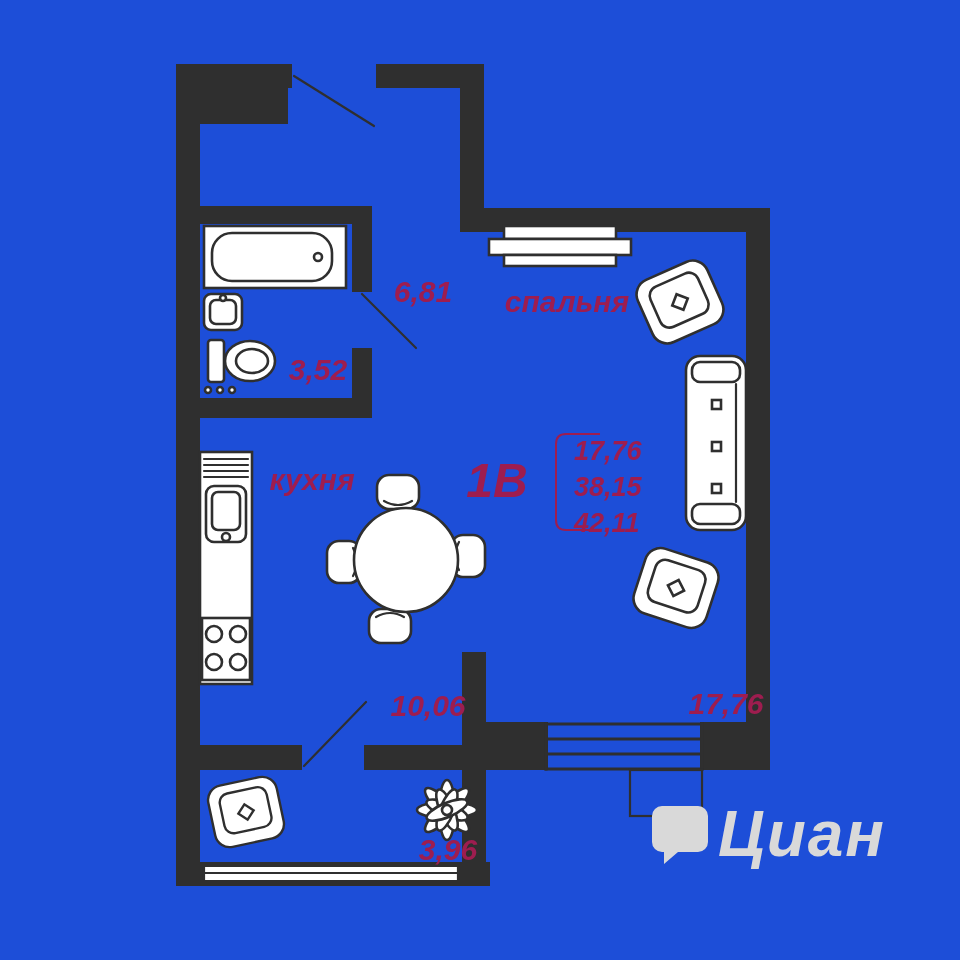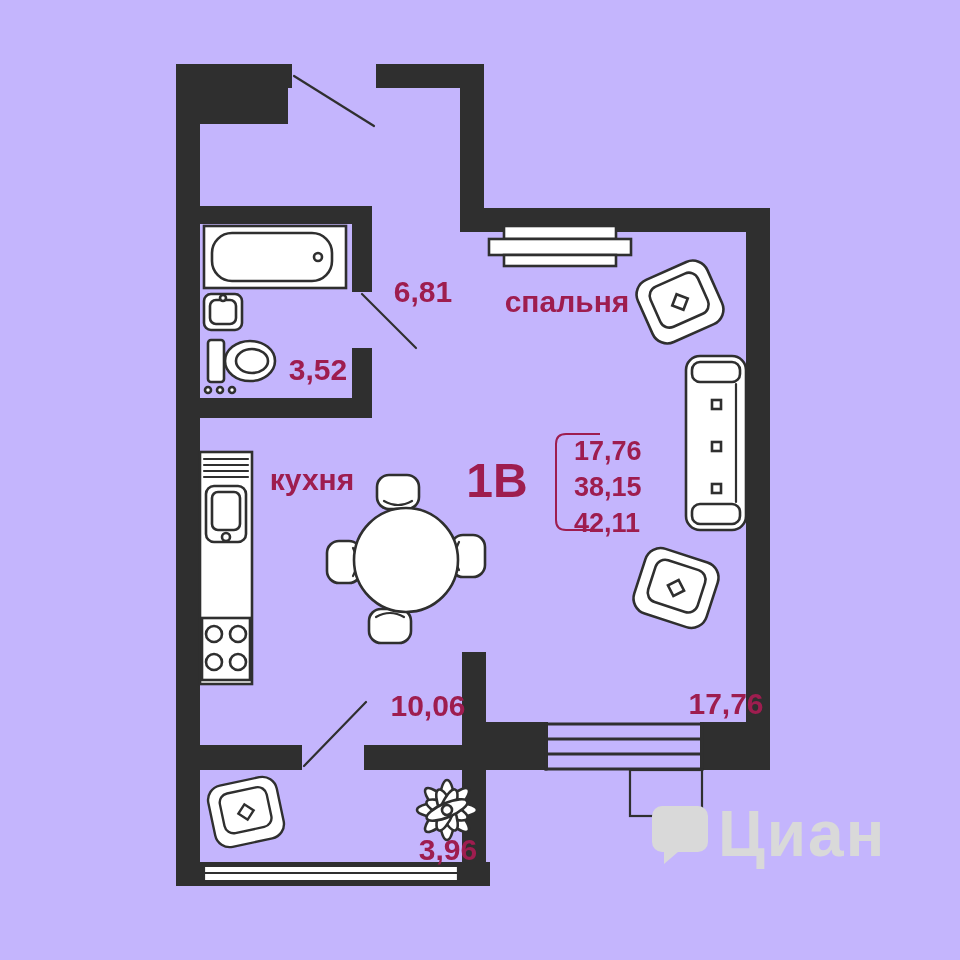--- a/index.html
+++ b/index.html
@@ -1,16 +1,16 @@
 <!DOCTYPE html>
 <html><head>
 <meta charset="utf-8">
 <style>
   html,body{margin:0;padding:0;background:#ffffff;}
-  .stage{width:960px;height:960px;position:relative;background:#c4b5fd;overflow:hidden;}
+  .stage{width:960px;height:960px;position:relative;background:#1d4ed8;overflow:hidden;font-style:italic;}
   svg{display:block;}
   .wall{fill:#2f2f2f;stroke:none;}
   .ln{stroke:#2f2f2f;stroke-width:3;fill:none;stroke-linecap:square;}
   .ln2{stroke:#2f2f2f;stroke-width:2.2;fill:none;stroke-linecap:round;}
   .furn{stroke:#2f2f2f;stroke-width:2.6;fill:#ffffff;}
   .lbl{font-family:"Liberation Sans",sans-serif;font-size:30px;font-weight:600;}
   .num{font-family:"Liberation Sans",sans-serif;font-size:27px;font-weight:600;}
   .bignum{font-family:"Liberation Sans",sans-serif;font-size:30px;font-weight:600;}
   .title{font-family:"Liberation Sans",sans-serif;font-size:48px;font-weight:800;}
   .wm{font-family:"Liberation Sans",sans-serif;font-size:64px;font-weight:700;letter-spacing:2px;}

